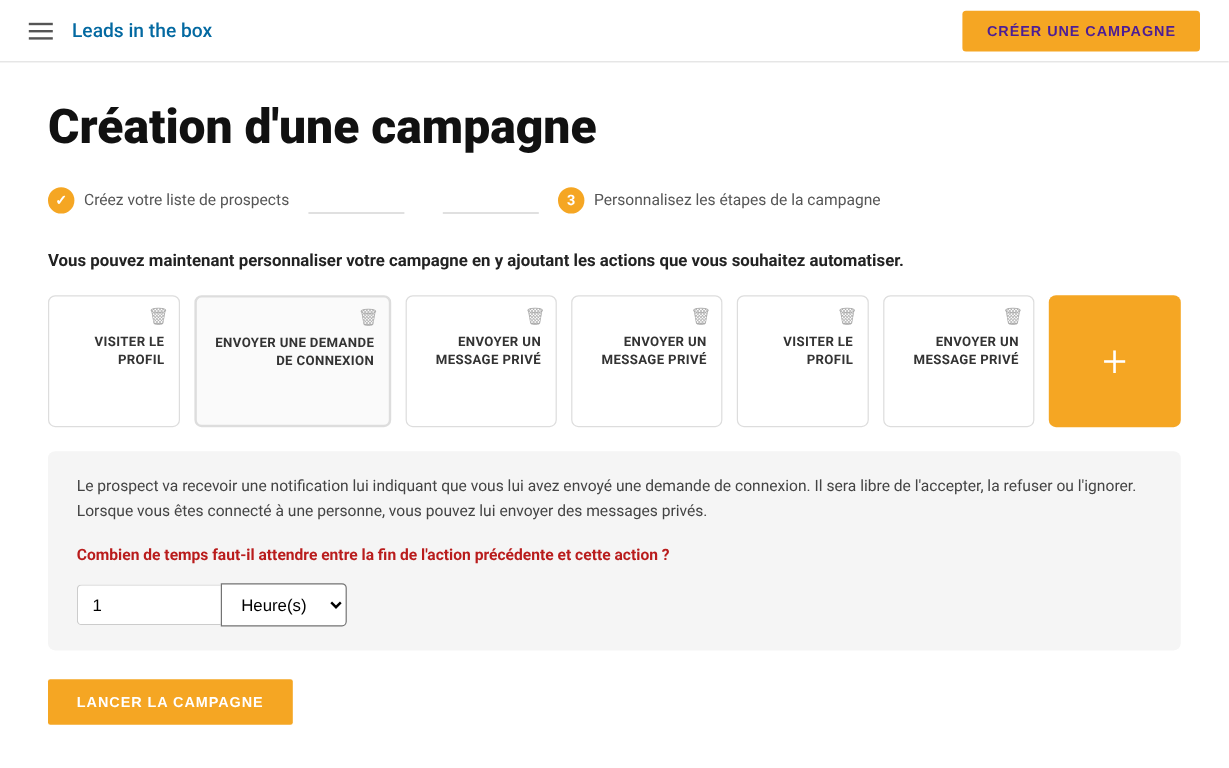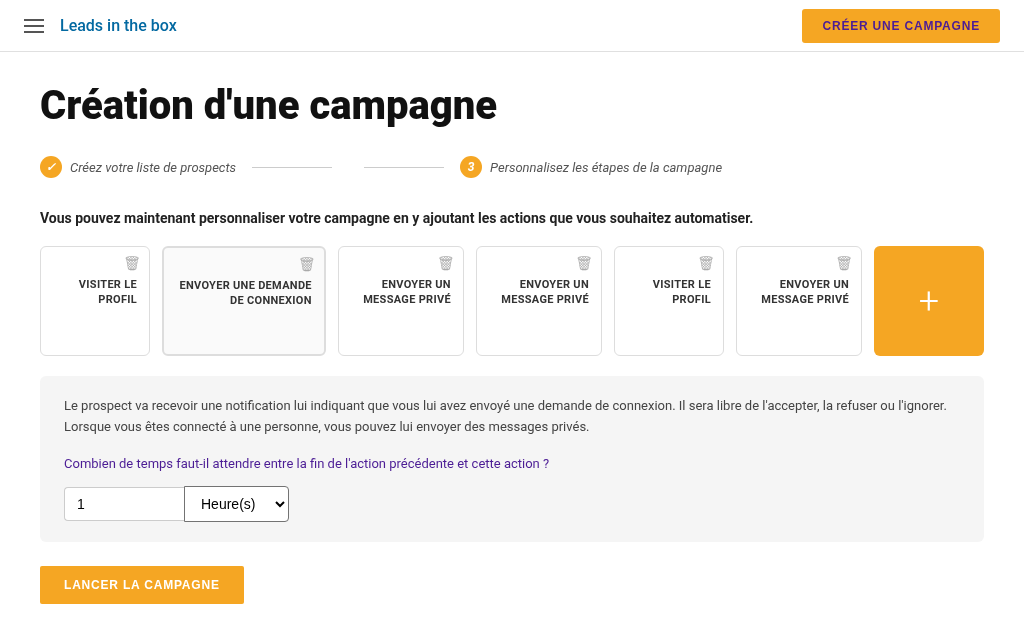--- a/index.html
+++ b/index.html
@@ -58,24 +58,23 @@
       font-size: 40px;
       font-weight: 900;
       color: #111;
       margin-bottom: 28px;
       line-height: 1.1;
     }
 
     
     .stepper {
       display: flex;
-      align-items: center;
+      align-items: flex-end;
       margin-bottom: 32px;
       gap: 0;
-      font-style: italic;
     }
     .step {
       display: flex;
       align-items: center;
       gap: 8px;
     }
     .step-icon {
       width: 22px;
       height: 22px;
       border-radius: 50%;
@@ -173,22 +172,22 @@
       margin-bottom: 24px;
     }
     .info-box p {
       font-size: 13px;
       color: #444;
       line-height: 1.6;
       margin-bottom: 16px;
     }
     .info-box .question {
       font-size: 13px;
-      font-weight: 400;
-      color: #4c1d95;
+      font-weight: 700;
+      color: #b91c1c;
       margin-bottom: 12px;
     }
     .time-input-row {
       display: flex;
       align-items: center;
       gap: 0;
     }
     .time-number-input {
       border: 1px solid #ccc;
       border-right: none;

